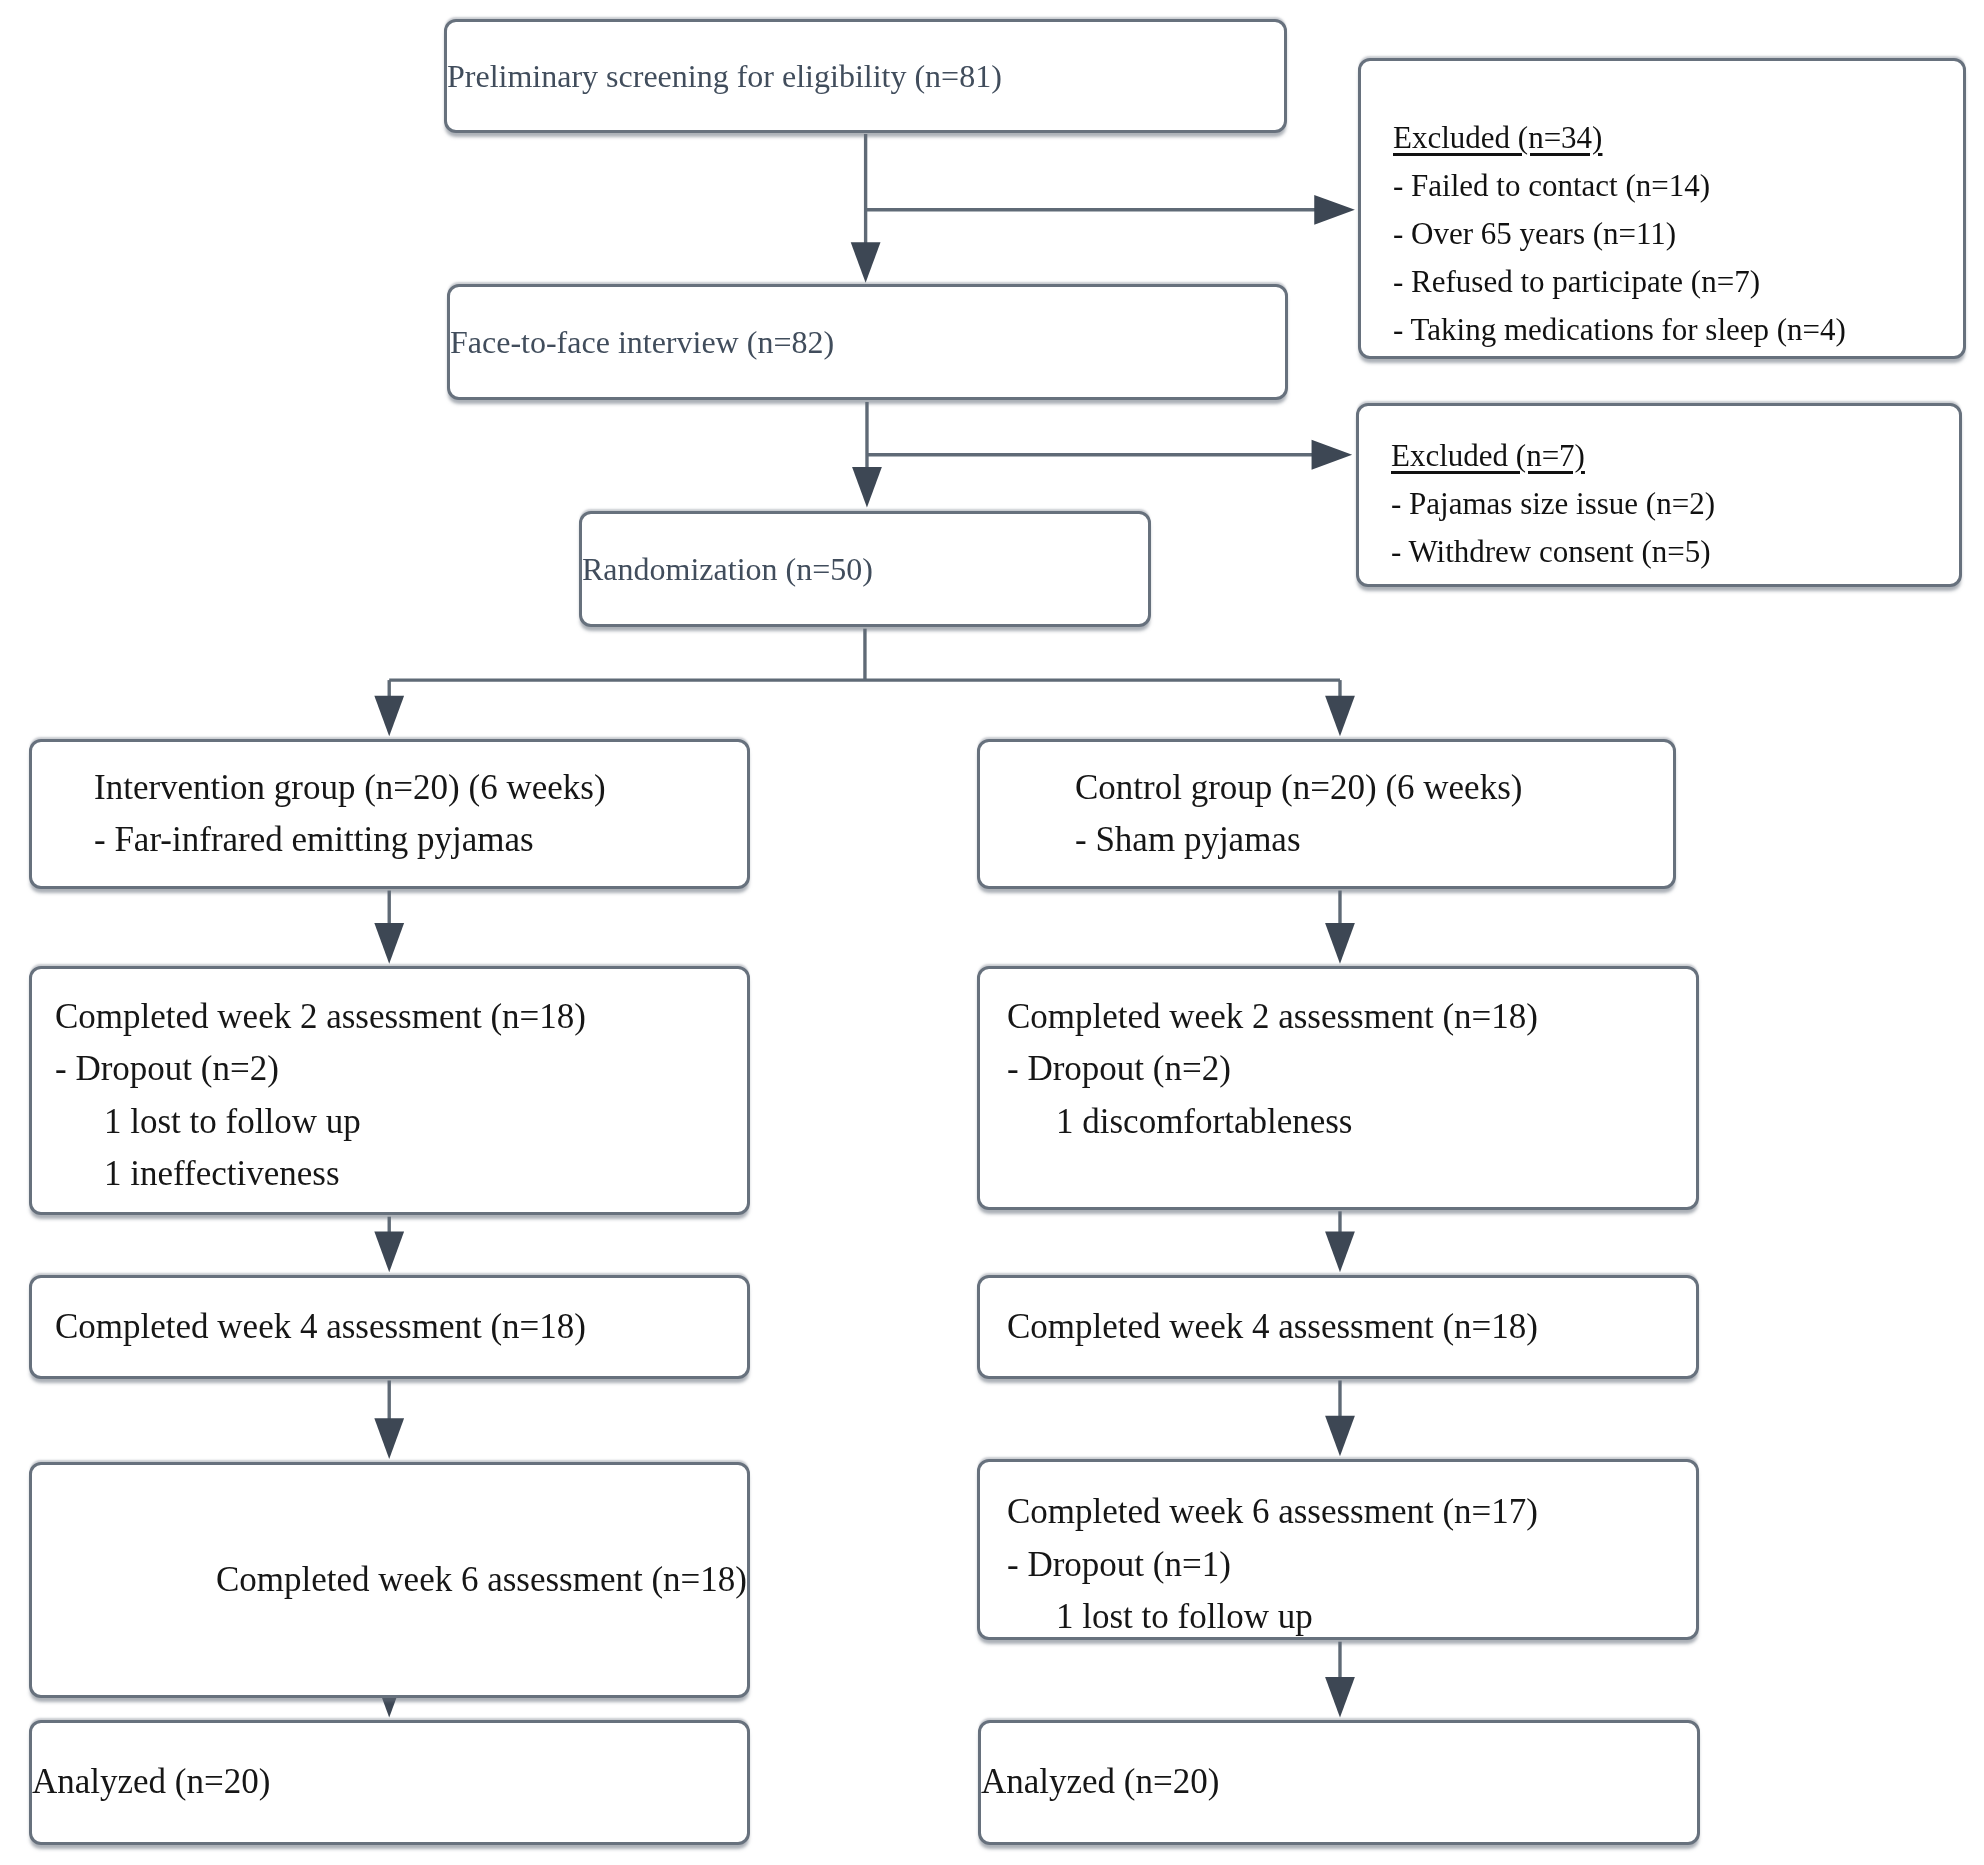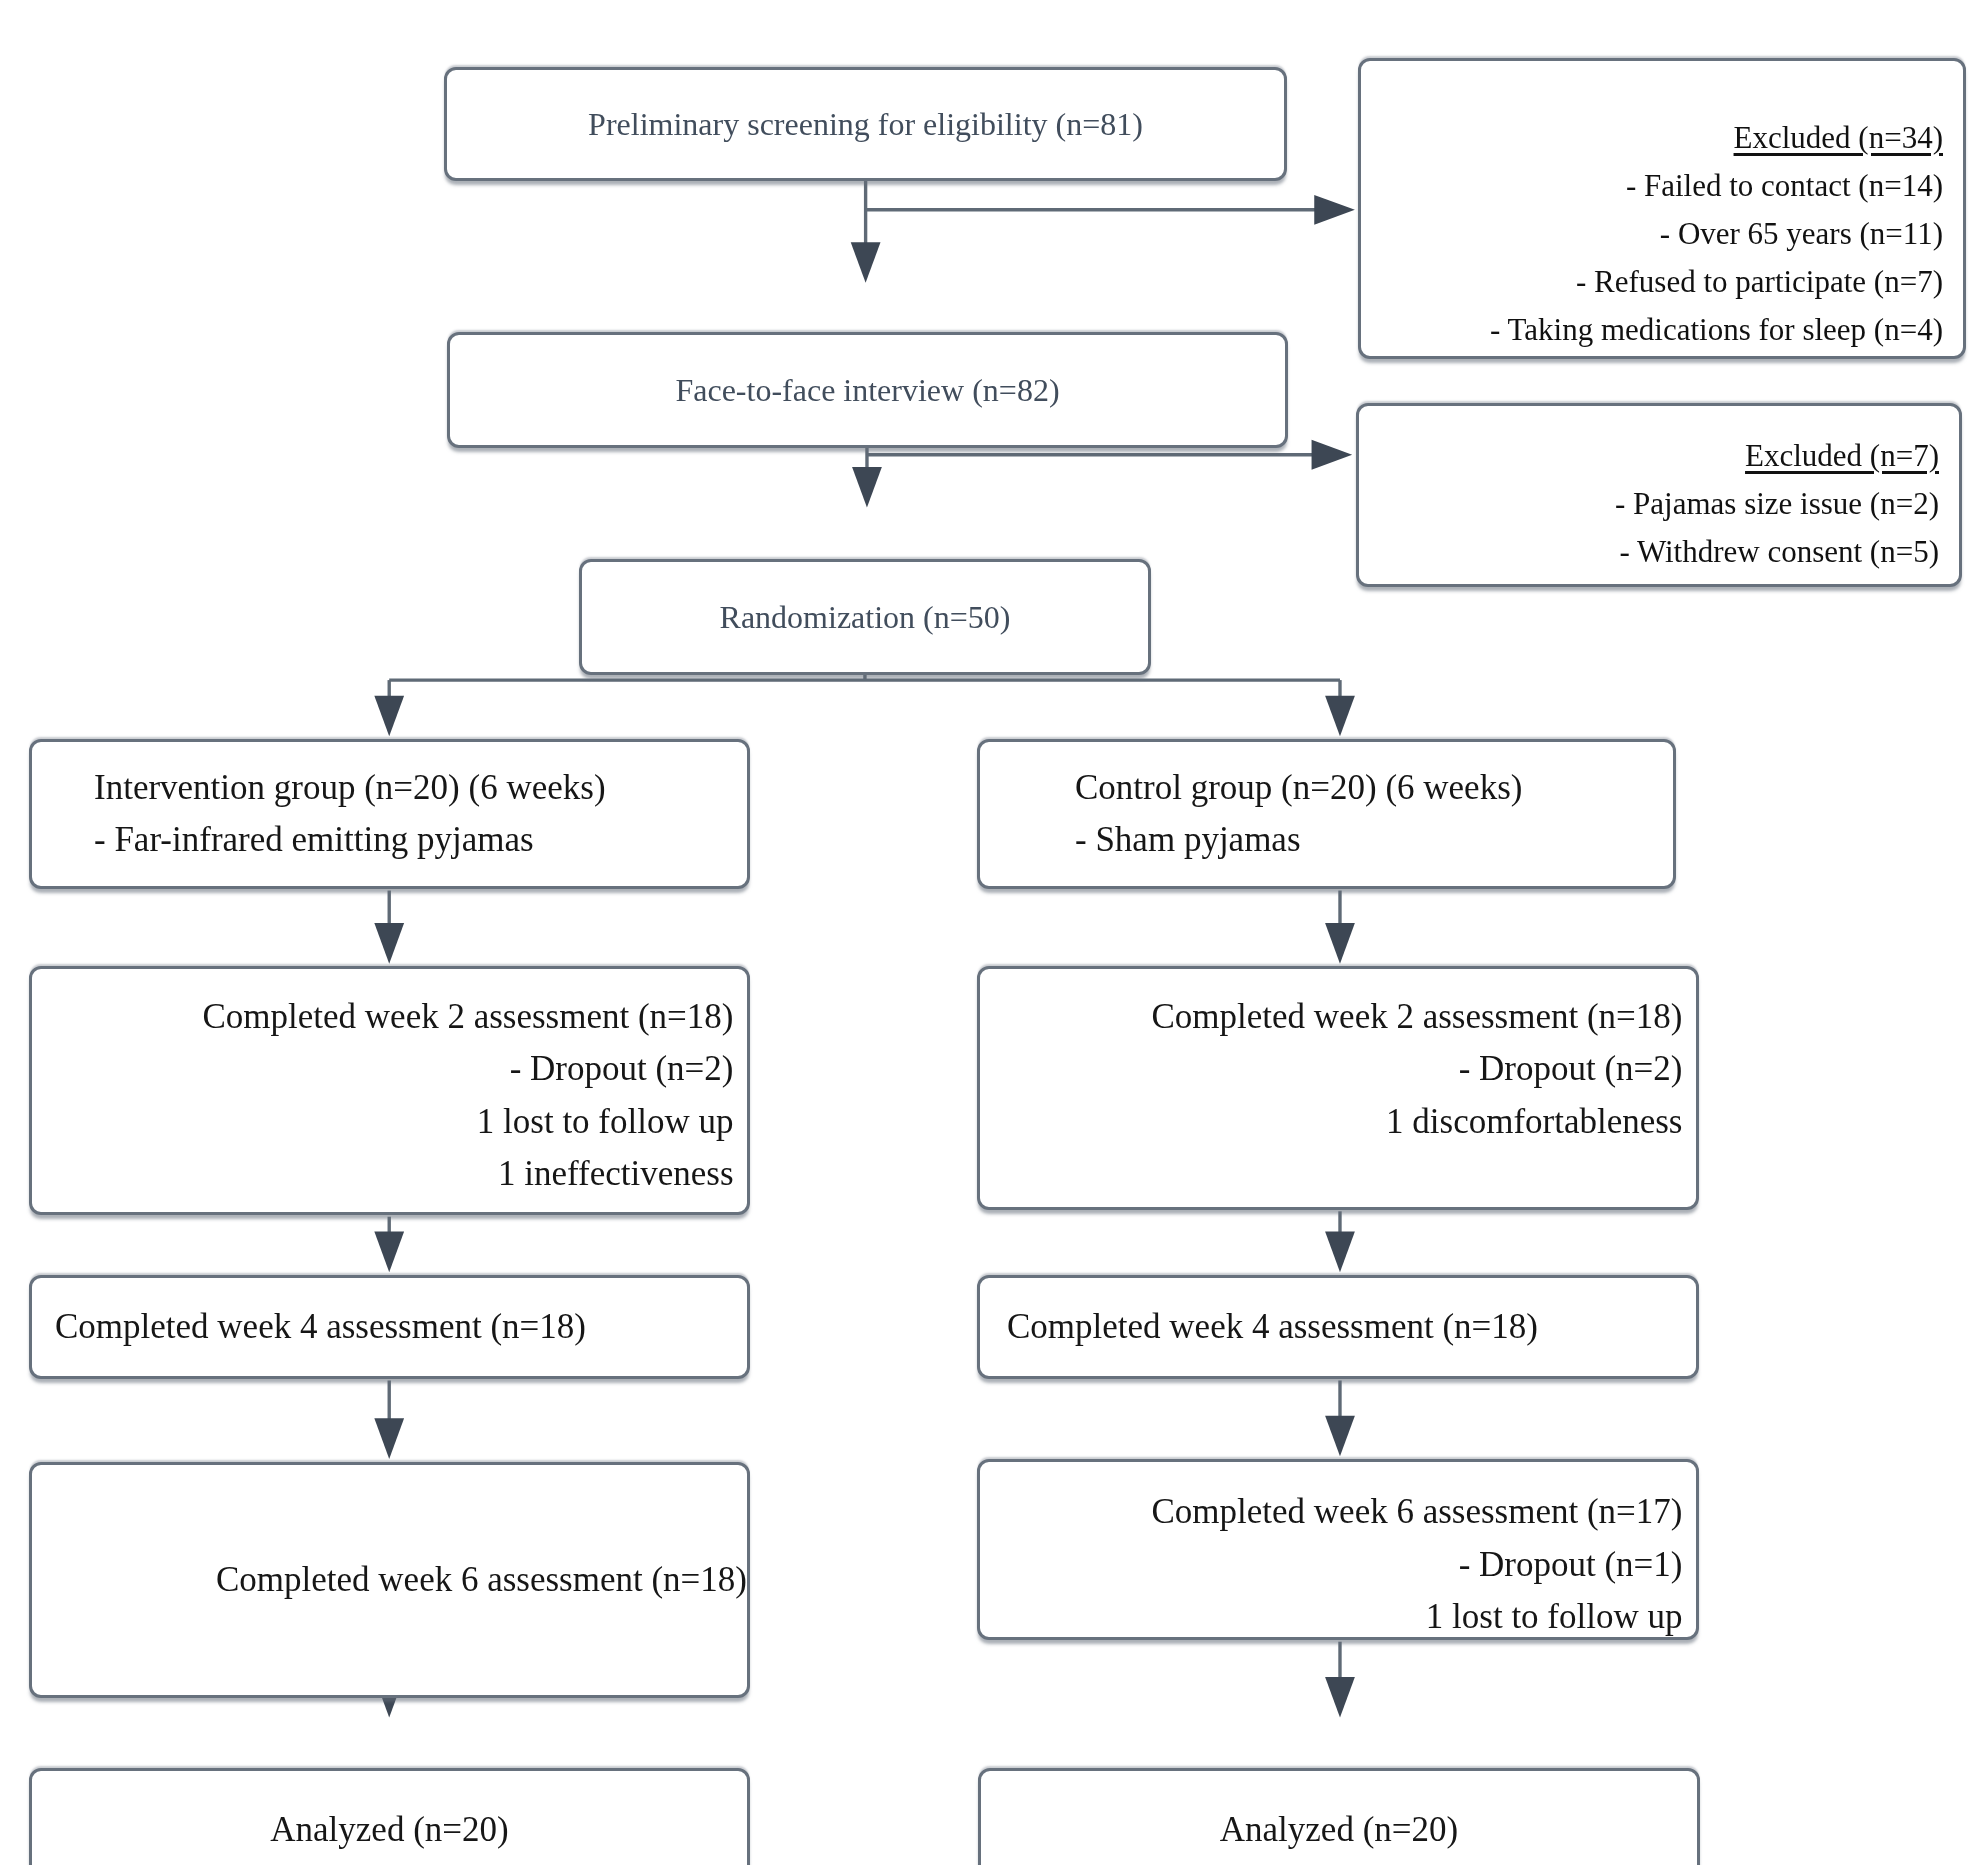--- a/index.html
+++ b/index.html
@@ -34,22 +34,22 @@
   }
   .box .bline { display: block; }
   .main-node {
     color: #414d5c;
     font-size: 32px;
     align-items: center;
     text-align: center;
   }
   .excluded-node { font-size: 31px; line-height: 1.55; color: #111111; }
   .excluded-node .title { text-decoration: underline; text-underline-offset: 5.4px; }
-  .top-align { justify-content: flex-start; text-align: right; }
-  .centered-line { align-items: center; text-align: center; margin-top: 48px; }
+  .top-align { justify-content: flex-start; }
+  .centered-line { align-items: flex-start; text-align: center; }
   .subitem { padding-left: 49px; }
 </style>
 </head>
 <body>
 
 <div class="canvas">
 
   <svg class="connectors" viewBox="0 0 2933 2756" xmlns="http://www.w3.org/2000/svg">
     <g stroke="#5f6a76" stroke-width="5" fill="none">
 

